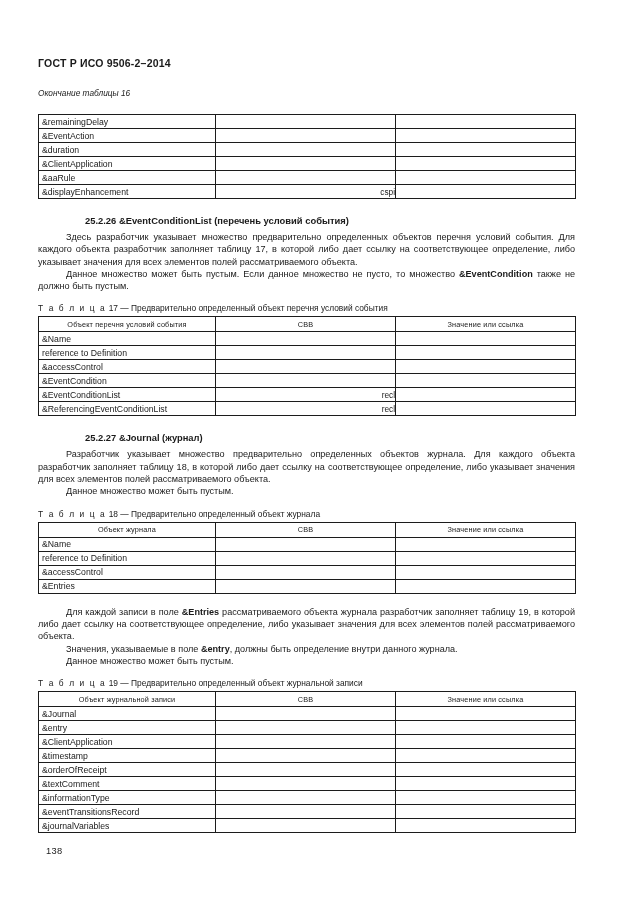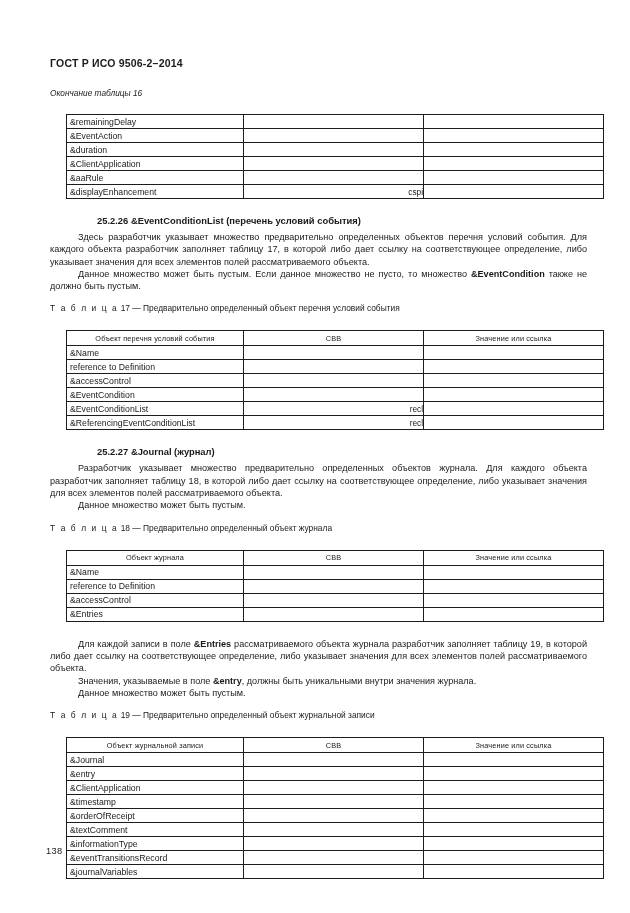--- a/index.html
+++ b/index.html
@@ -17,21 +17,21 @@
   }
   .page {
     position: absolute;
     left: 0; top: 0;
     width: 630px;
     height: 913px;
     overflow: hidden;
   }
   .content {
     position: absolute;
-    left: 50px;
+    left: 38px;
     top: 57px;
     width: 537px;
   }
 
   
   .doc-header {
     font-size: 10.5px;
     font-weight: bold;
     letter-spacing: 0.2px;
     line-height: 12px;
@@ -44,21 +44,21 @@
     font-style: italic;
     line-height: 10px;
     margin: 0 0 16px 0;
   }
 
   
   table.gost {
     border-collapse: collapse;
     width: 537px;
     table-layout: fixed;
-    margin: 16px;
+    margin: 0;
   }
   table.gost td, table.gost th {
     border: 0.8px solid #1c1c1c;
     padding: 0;
     height: 13px;
     vertical-align: middle;
     font-weight: normal;
   }
   table.gost th {
     height: 14px;
@@ -265,21 +265,21 @@
           <tr>
             <td class="c1">&amp;Entries</td>
             <td class="c2"></td>
             <td class="c3"></td>
           </tr>
         </tbody>
     </table>
 
     <p class="body" style="margin-top:12px"><span>Для каждой записи в поле </span><b>&amp;Entries</b><span> рассматриваемого объекта журнала разработчик заполняет таблицу 19, в которой либо дает ссылку на соответствующее определение, либо указывает значения для всех элементов полей рассматриваемого объекта.</span></p>
 
-    <p class="body tight"><span>Значения, указываемые в поле </span><b>&amp;entry</b><span>, должны быть уникальными внутри значения журнала.</span></p>
+    <p class="body tight"><span>Значения, указываемые в поле </span><b>&amp;entry</b><span>, должны быть определение внутри данного журнала.</span></p>
 
     <p class="body tight">Данное множество может быть пустым.</p>
 
     <div class="tbl-cap"><span class="tword">Т а б л и ц а</span> <span>19 — Предварительно определенный объект журнальной записи</span></div>
 
     <table class="gost">
       <colgroup>
           <col class="col1">
           <col class="col2">
           <col class="col3">

